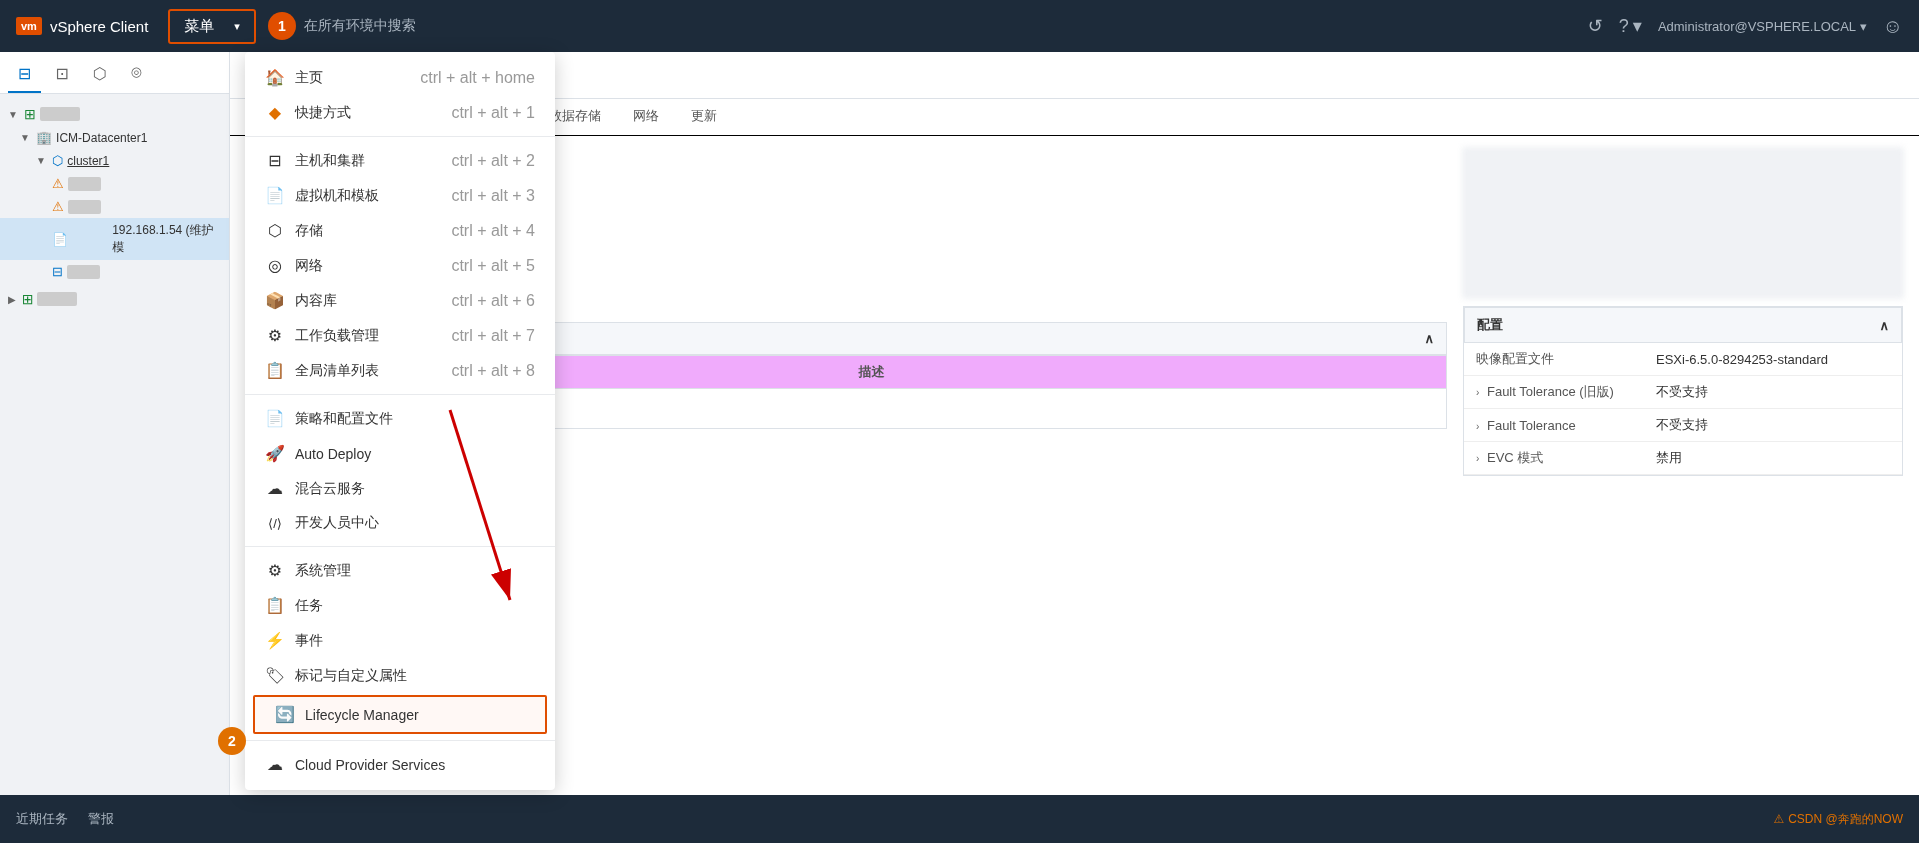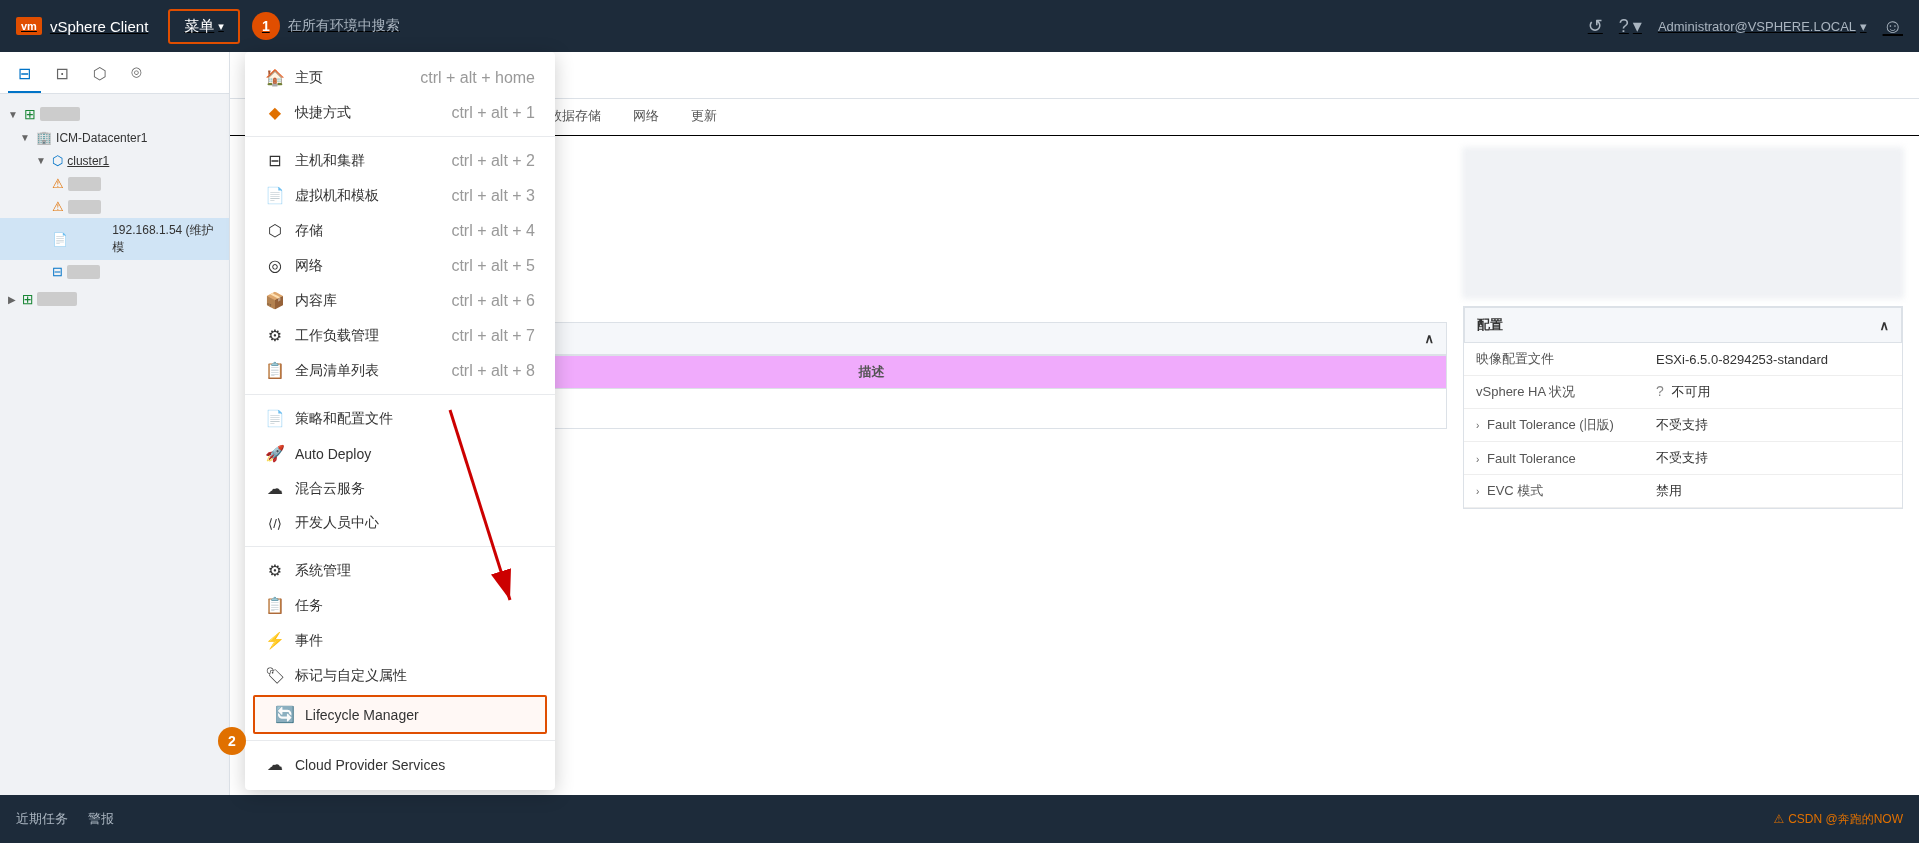--- a/index.html
+++ b/index.html
@@ -8,21 +8,20 @@
     
     .topbar {
       background: #1d2b3a;
       height: 52px;
       display: flex;
       align-items: center;
       padding: 4px 16px;
       gap: 12px;
       position: relative;
       z-index: 100;
-      text-decoration: underline;
     }
     .topbar-logo {
       display: flex;
       align-items: center;
       gap: 8px;
     }
     .vm-logo {
       background: #e04e00;
       color: white;
       font-size: 11px;
@@ -31,21 +30,21 @@
       border-radius: 2px;
     }
     .topbar-appname {
       color: white;
       font-size: 15px;
       font-weight: 400;
     }
     .topbar-menu-btn {
       display: flex;
       align-items: center;
-      gap: 4px;
+      gap: 20px;
       color: white;
       font-size: 15px;
       padding: 6px 14px;
       border: 2px solid #e04e00;
       border-radius: 3px;
       cursor: pointer;
       margin-left: 8px;
     }
     .topbar-menu-btn .chevron { font-size: 11px; }
     .topbar-search-area {
@@ -432,27 +431,20 @@
         <div class="section-expanded">
           <div class="section-header">
             <span>配置</span>
             <span>∧</span>
           </div>
           <table class="config-table">
             <tbody>
               <tr>
                 <td>映像配置文件</td>
                 <td>ESXi-6.5.0-8294253-standard</td>
-              </tr>
-              <tr>
-                <td>vSphere HA 状况</td>
-                <td>
-                  <span class="status-question">?</span>
-                  <span>不可用</span>
-                </td>
               </tr>
               <tr>
                 <td>
                   <span class="expand-btn">›</span>
                   <span>Fault Tolerance (旧版)</span>
                 </td>
                 <td>不受支持</td>
               </tr>
               <tr>
                 <td>

